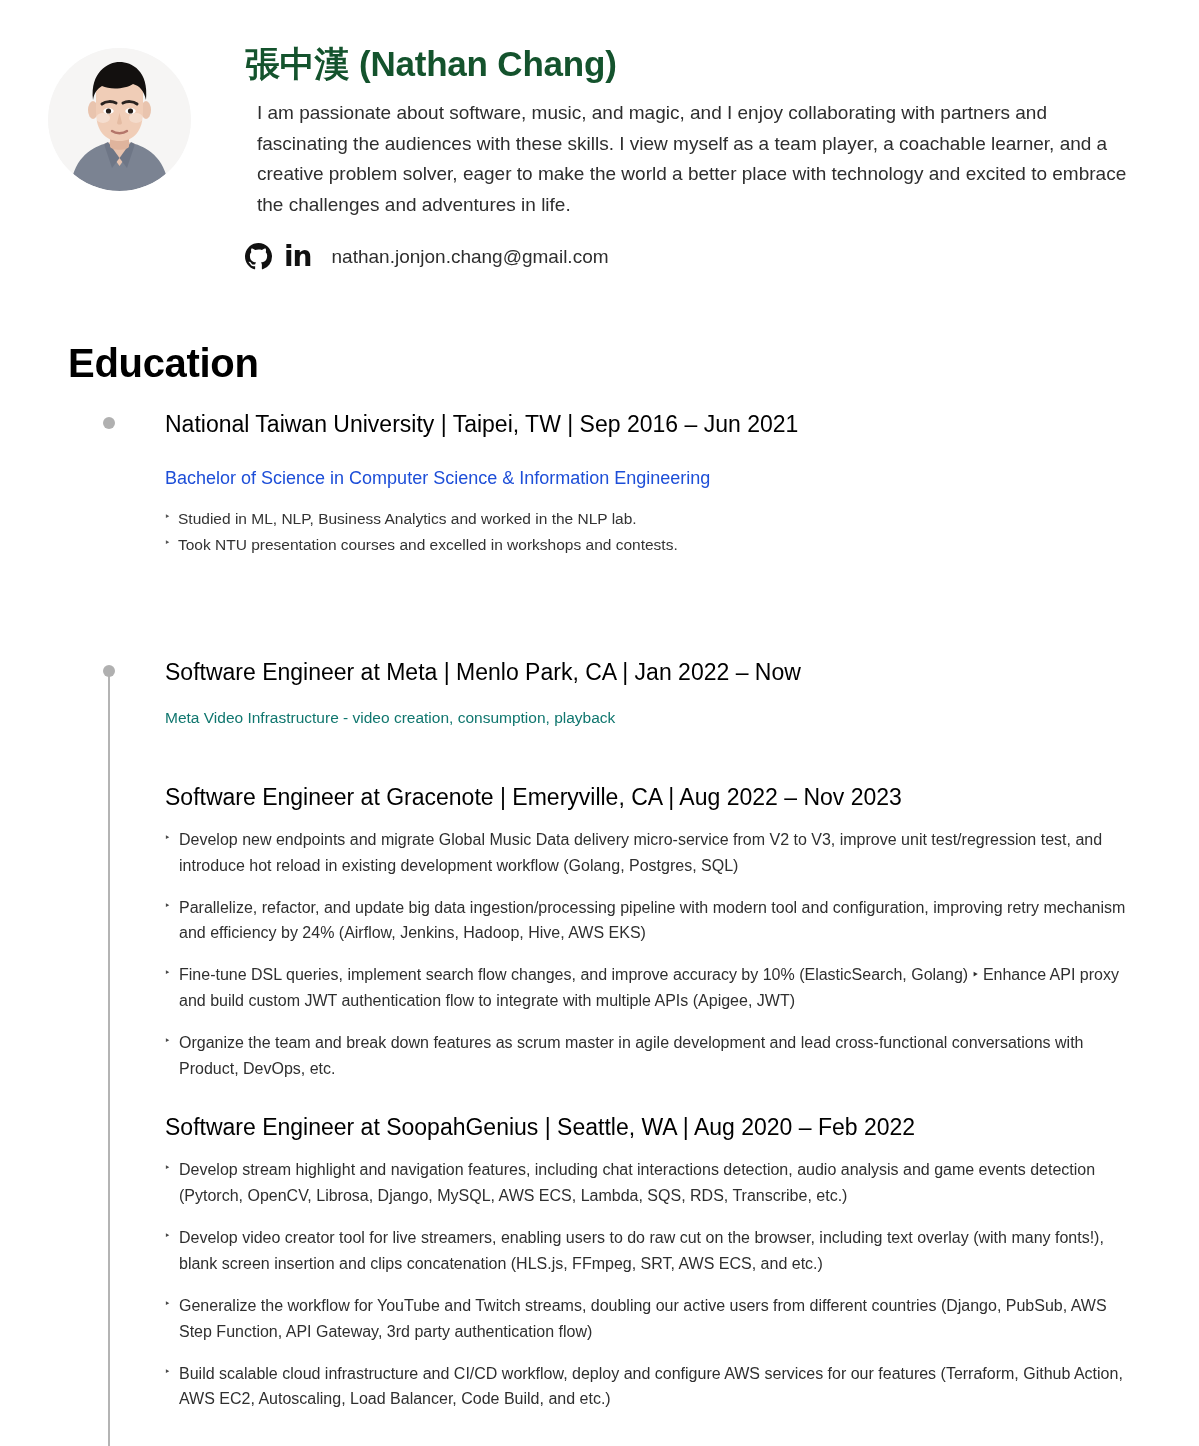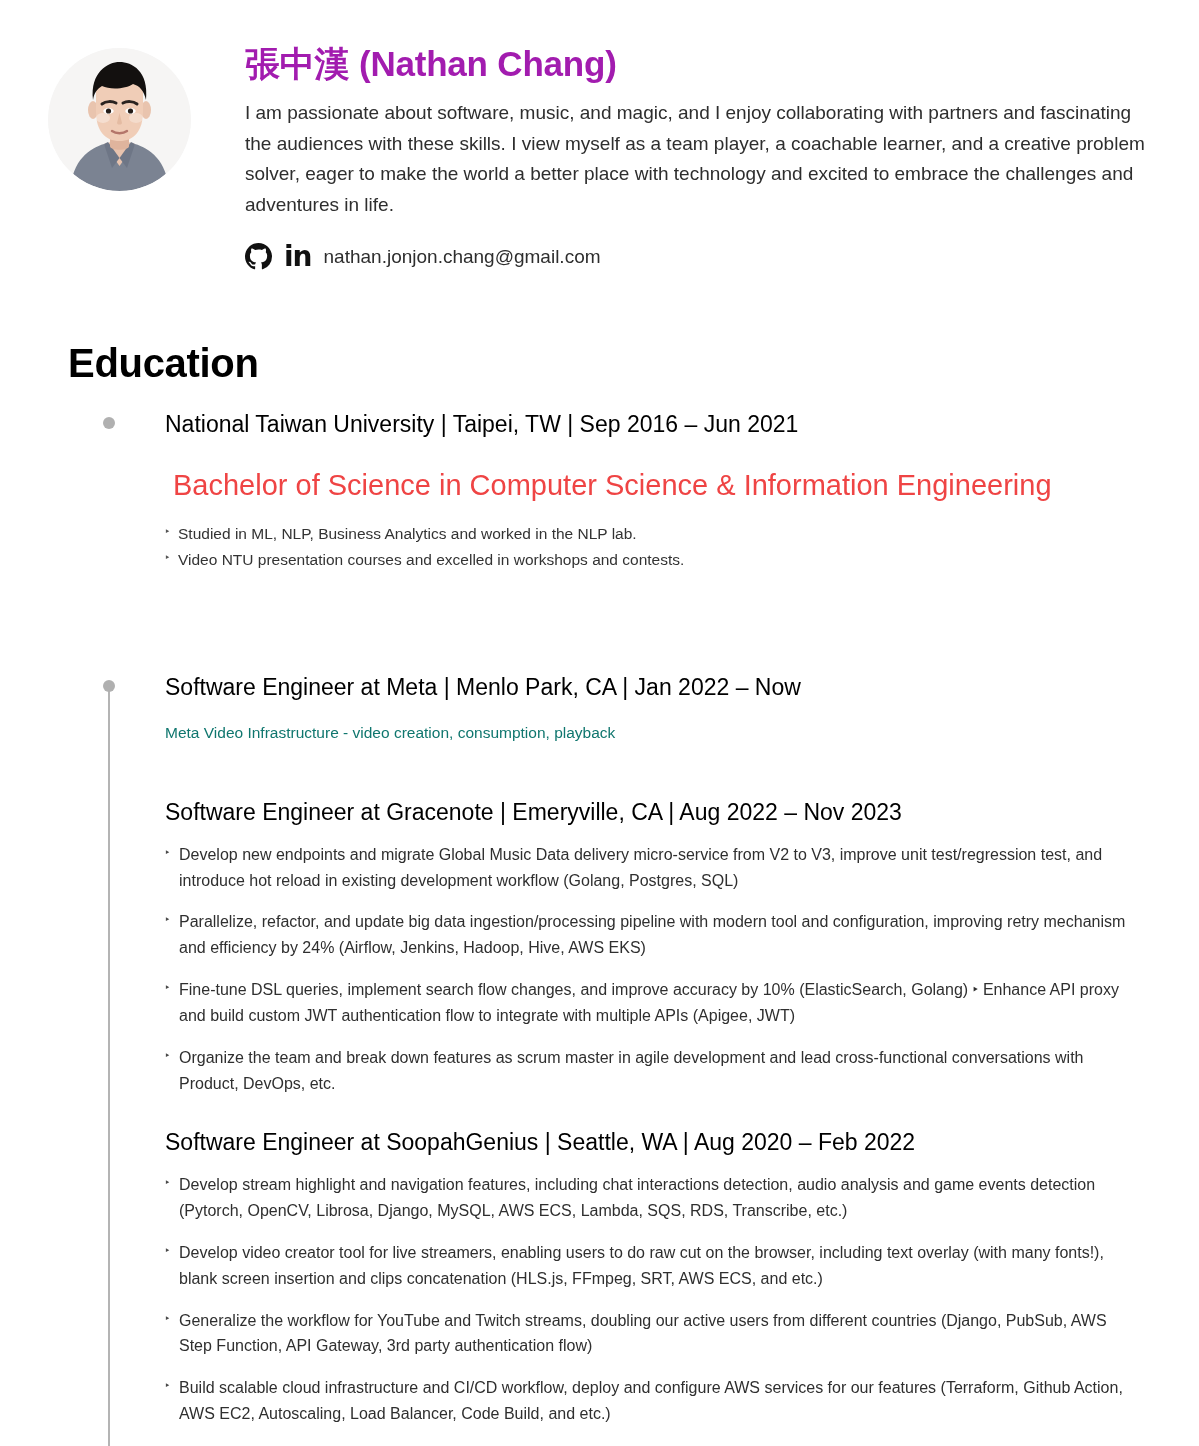--- a/index.html
+++ b/index.html
@@ -50,27 +50,27 @@
     flex: 1 1 auto;
     padding-left: 54px;
     padding-top: 2px;
   }
   .name-title {
     font-size: 35px;
     font-weight: bold;
     letter-spacing: -0.2px;
     line-height: 1.14;
     margin: 0 0 14px 0;
-    color: #a21caf;
+    color: #14532d;
   }
   .bio {
     font-size: 19px;
     line-height: 1.62;
     color: #2e2e2e;
-    margin: 0;
+    margin: 12px;
     max-width: 915px;
     font-weight: 400;
   }
   .contact-row {
     display: flex;
     align-items: center;
     margin-top: 22px;
     gap: 0px;
   }
   .icon-gh {
@@ -79,21 +79,21 @@
     display: inline-block;
     margin-right: 12px;
   }
   .icon-gh svg { display: block; }
   .icon-li {
     font-size: 28px;
     font-weight: bold;
     line-height: 1;
     color: #111;
     letter-spacing: -1px;
-    margin-right: 12px;
+    margin-right: 20px;
     font-family: "DejaVu Sans", sans-serif;
   }
   .email {
     font-size: 19px;
     color: #2e2e2e;
     line-height: 1;
   }
 
   
   .section {
@@ -139,25 +139,25 @@
     background: #b0b0b0;
   }
   .entry-heading {
     font-size: 23px;
     line-height: 1.35;
     color: #000000;
     font-weight: 400;
     margin: 0;
   }
   .entry-subheading {
-    font-size: 29px;
+    font-size: 18px;
     line-height: 1.35;
-    color: #ef4444;
+    color: #1d4ed8;
     font-weight: 400;
-    margin: 26px 0 0 8px;
+    margin: 26px 0 0 0;
   }
   .entry-note {
     font-size: 15.5px;
     line-height: 1.5;
     color: #0f766e;
     margin: 18px 0 0 0;
   }
 
   .tight-list {
     margin: 16px 0 0 0;
@@ -286,21 +286,21 @@
         <span class="bullet-dot"></span>
         <div class="entry-heading">National Taiwan University | Taipei, TW | Sep 2016 – Jun 2021</div>
         <div class="entry-subheading">Bachelor of Science in Computer Science &amp; Information Engineering</div>
         <ul class="tight-list">
           <li>
             <span class="mk">‣</span>
             <span>Studied in ML, NLP, Business Analytics and worked in the NLP lab.</span>
           </li>
           <li>
             <span class="mk">‣</span>
-            <span>Video NTU presentation courses and excelled in workshops and contests.</span>
+            <span>Took NTU presentation courses and excelled in workshops and contests.</span>
           </li>
         </ul>
       </div>
     </div>
   </div>
 
   <div class="section section-experiences">
 
     <div class="entries">
       <span class="timeline-line"></span>

